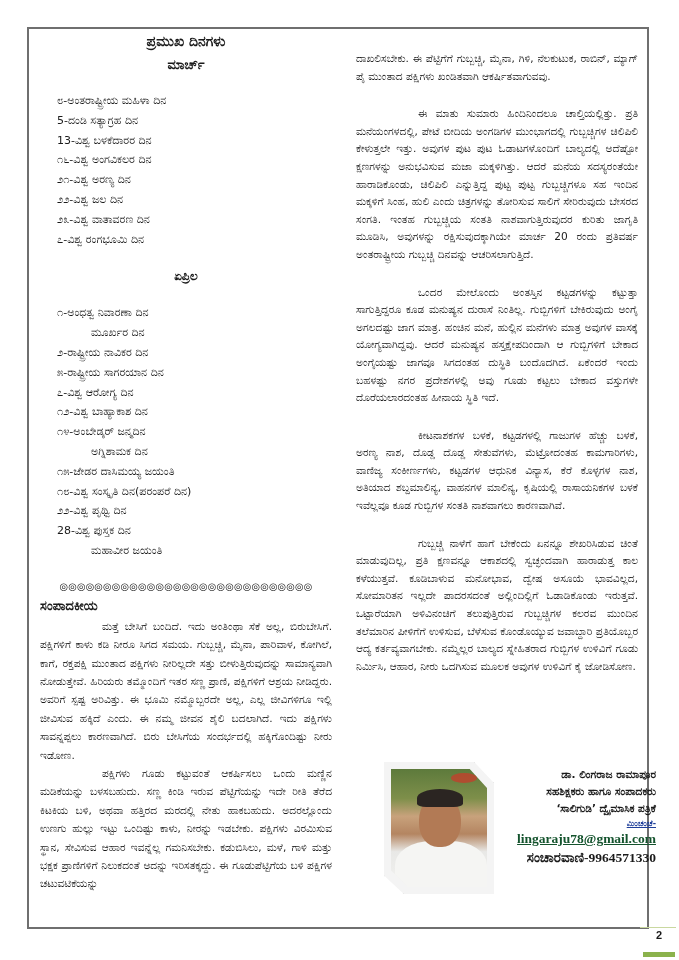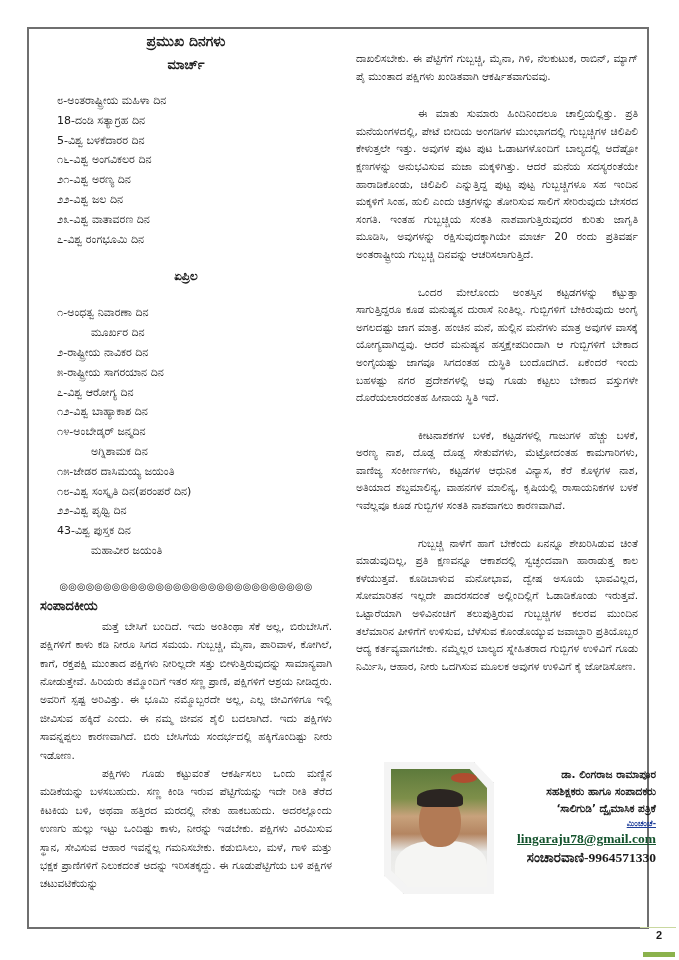--- a/index.html
+++ b/index.html
@@ -55,42 +55,42 @@
 </head>
 <body>
 
 <div class="page-frame"></div>
 
 <div class="col col-left">
   <h1 class="heading main">ಪ್ರಮುಖ ದಿನಗಳು</h1>
   <div class="heading sub">ಮಾರ್ಚ್</div>
   <ul class="day-list" id="march-list">
       <li>೮-ಅಂತರಾಷ್ಟ್ರೀಯ ಮಹಿಳಾ ದಿನ</li>
-      <li>18-ದಂಡಿ ಸತ್ಯಾಗ್ರಹ ದಿನ</li>
-      <li>5-ವಿಶ್ವ ಬಳಕೆದಾರರ ದಿನ</li>
+      <li>5-ದಂಡಿ ಸತ್ಯಾಗ್ರಹ ದಿನ</li>
+      <li>13-ವಿಶ್ವ ಬಳಕೆದಾರರ ದಿನ</li>
       <li>೧೬-ವಿಶ್ವ ಅಂಗವಿಕಲರ ದಿನ</li>
       <li>೨೧-ವಿಶ್ವ ಅರಣ್ಯ ದಿನ</li>
       <li>೨೨-ವಿಶ್ವ ಜಲ ದಿನ</li>
       <li>೨೩-ವಿಶ್ವ ವಾತಾವರಣ ದಿನ</li>
       <li>೭-ವಿಶ್ವ ರಂಗಭೂಮಿ ದಿನ</li>
     </ul>
   <div class="month-heading">ಏಪ್ರಿಲ</div>
   <ul class="day-list" id="april-list">
       <li>೧-ಅಂಧತ್ವ ನಿವಾರಣಾ ದಿನ</li>
       <li class="indent">ಮೂರ್ಖರ ದಿನ</li>
       <li>೨-ರಾಷ್ಟ್ರೀಯ ನಾವಿಕರ ದಿನ</li>
       <li>೫-ರಾಷ್ಟ್ರೀಯ ಸಾಗರಯಾನ ದಿನ</li>
       <li>೭-ವಿಶ್ವ ಆರೋಗ್ಯ ದಿನ</li>
       <li>೧೨-ವಿಶ್ವ ಬಾಹ್ಯಾಕಾಶ ದಿನ</li>
       <li>೧೪-ಅಂಬೇಡ್ಕರ್ ಜನ್ಮದಿನ</li>
       <li class="indent">ಅಗ್ನಿಶಾಮಕ ದಿನ</li>
       <li>೧೫-ಜೇಡರ ದಾಸಿಮಯ್ಯ ಜಯಂತಿ</li>
       <li>೧೮-ವಿಶ್ವ ಸಂಸ್ಕೃತಿ ದಿನ(ಪರಂಪರೆ ದಿನ)</li>
       <li>೨೨-ವಿಶ್ವ ಪೃಥ್ವಿ ದಿನ</li>
-      <li>43-ವಿಶ್ವ ಪುಸ್ತಕ ದಿನ</li>
+      <li>28-ವಿಶ್ವ ಪುಸ್ತಕ ದಿನ</li>
       <li class="indent">ಮಹಾವೀರ ಜಯಂತಿ</li>
     </ul>
 
   <div class="separator">◎◎◎◎◎◎◎◎◎◎◎◎◎◎◎◎◎◎◎◎◎◎◎◎◎◎◎◎◎</div>
   <div class="editorial-title">ಸಂಪಾದಕೀಯ</div>
   <p class="para">ಮತ್ತೆ ಬೇಸಿಗೆ ಬಂದಿದೆ. ಇದು ಅಂತಿಂಥಾ ಸೆಕೆ ಅಲ್ಲ, ಬಿರುಬೇಸಿಗೆ. ಪಕ್ಷಿಗಳಿಗೆ ಕಾಳು ಕಡಿ ನೀರೂ ಸಿಗದ ಸಮಯ. ಗುಬ್ಬಚ್ಚಿ, ಮೈನಾ, ಪಾರಿವಾಳ, ಕೋಗಿಲೆ, ಕಾಗೆ, ರಕ್ತಪಕ್ಷಿ ಮುಂತಾದ ಪಕ್ಷಿಗಳು ನೀರಿಲ್ಲದೇ ಸತ್ತು ಬೀಳುತ್ತಿರುವುದನ್ನು ಸಾಮಾನ್ಯವಾಗಿ ನೋಡುತ್ತೇವೆ. ಹಿರಿಯರು ತಮ್ಮೊಂದಿಗೆ ಇತರ ಸಣ್ಣ ಪ್ರಾಣಿ, ಪಕ್ಷಿಗಳಿಗೆ ಆಶ್ರಯ ನೀಡಿದ್ದರು. ಅವರಿಗೆ ಸ್ಪಷ್ಟ ಅರಿವಿತ್ತು. ಈ ಭೂಮಿ ನಮ್ಮೊಬ್ಬರದೇ ಅಲ್ಲ, ಎಲ್ಲ ಜೀವಿಗಳಿಗೂ ಇಲ್ಲಿ ಜೀವಿಸುವ ಹಕ್ಕಿದೆ ಎಂದು. ಈ ನಮ್ಮ ಜೀವನ ಶೈಲಿ ಬದಲಾಗಿದೆ. ಇದು ಪಕ್ಷಿಗಳು ಸಾವನ್ನಪ್ಪಲು ಕಾರಣವಾಗಿದೆ. ಬಿರು ಬೇಸಿಗೆಯ ಸಂದರ್ಭದಲ್ಲಿ ಹಕ್ಕಿಗೊಂದಿಷ್ಟು ನೀರು ಇಡೋಣ.</p>
   <p class="para">ಪಕ್ಷಿಗಳು ಗೂಡು ಕಟ್ಟುವಂತೆ ಆಕರ್ಷಿಸಲು ಒಂದು ಮಣ್ಣಿನ ಮಡಿಕೆಯನ್ನು ಬಳಸಬಹುದು. ಸಣ್ಣ ಕಿಂಡಿ ಇರುವ ಪೆಟ್ಟಿಗೆಯನ್ನು ಇದೇ ರೀತಿ ತೆರೆದ ಕಿಟಕಿಯ ಬಳಿ, ಅಥವಾ ಹತ್ತಿರದ ಮರದಲ್ಲಿ ನೇತು ಹಾಕಬಹುದು. ಅದರಲ್ಲೊಂದು ಉಣಗು ಹುಲ್ಲು ಇಟ್ಟು ಒಂದಿಷ್ಟು ಕಾಳು, ನೀರನ್ನು ಇಡಬೇಕು. ಪಕ್ಷಿಗಳು ವಿರಮಿಸುವ ಸ್ಥಾನ, ಸೇವಿಸುವ ಆಹಾರ ಇವನ್ನೆಲ್ಲ ಗಮನಿಸಬೇಕು. ಕಡುಬಿಸಿಲು, ಮಳೆ, ಗಾಳಿ ಮತ್ತು ಭಕ್ಷಕ ಪ್ರಾಣಿಗಳಿಗೆ ನಿಲುಕದಂತೆ ಅದನ್ನು ಇರಿಸತಕ್ಕದ್ದು. ಈ ಗೂಡುಪೆಟ್ಟಿಗೆಯ ಬಳಿ ಪಕ್ಷಿಗಳ ಚಟುವಟಿಕೆಯನ್ನು</p>
 </div>
 
 <div class="col col-right">

